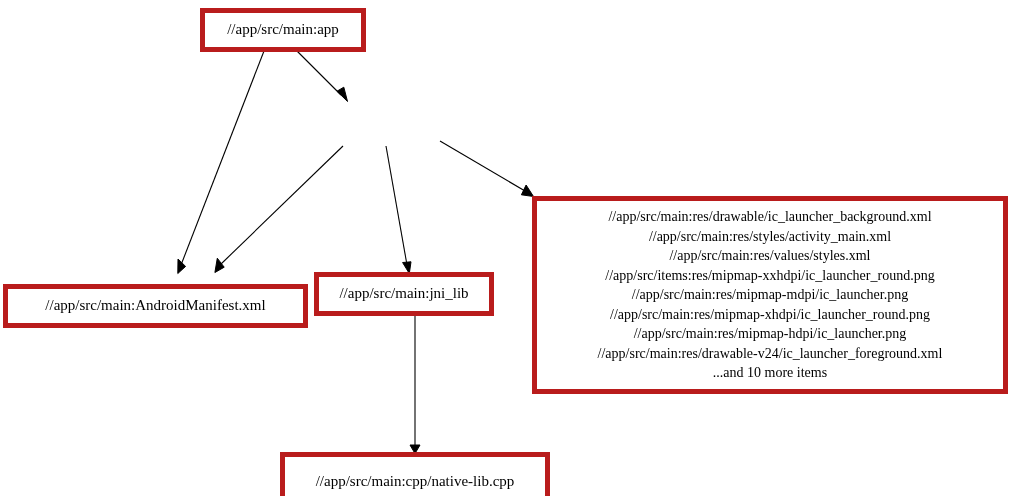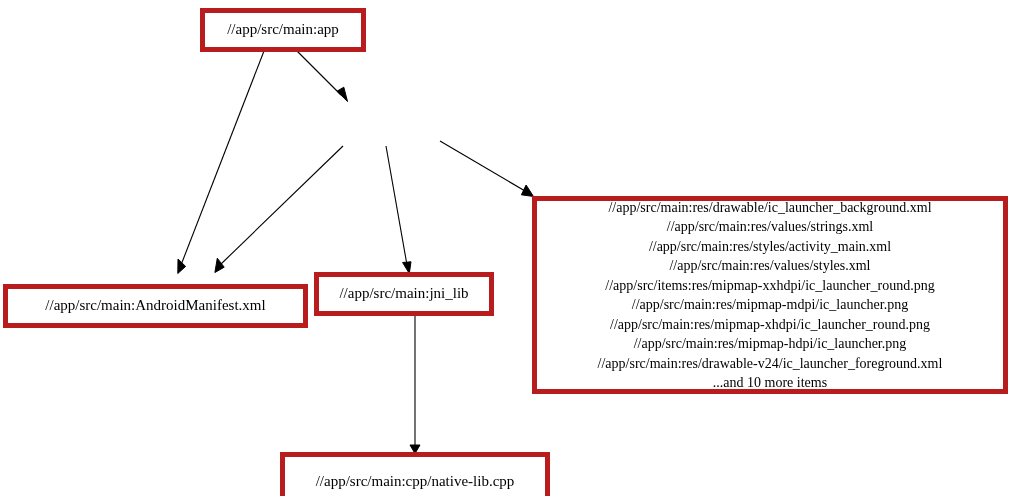--- a/index.html
+++ b/index.html
@@ -121,21 +121,20 @@
   <div class="node" style="left:3px; top:272px; width:305px; height:44px;margin-top:12px;">
     <span class="node-label">//app/src/main:AndroidManifest.xml</span>
   </div>
 
   <div class="node" style="left:314px; top:272px; width:180px; height:44px;">
     <span class="node-label">//app/src/main:jni_lib</span>
   </div>
 
   <div class="node node-multiline" style="left:532px; top:196px; width:476px; height:198px; flex-direction:column; justify-content:center;">
     <span class="node-line">//app/src/main:res/drawable/ic_launcher_background.xml</span>
-    <span class="node-line">//app/src/main:res/values/strings.xml</span>
     <span class="node-line">//app/src/main:res/styles/activity_main.xml</span>
     <span class="node-line">//app/src/main:res/values/styles.xml</span>
     <span class="node-line">//app/src/items:res/mipmap-xxhdpi/ic_launcher_round.png</span>
     <span class="node-line">//app/src/main:res/mipmap-mdpi/ic_launcher.png</span>
     <span class="node-line">//app/src/main:res/mipmap-xhdpi/ic_launcher_round.png</span>
     <span class="node-line">//app/src/main:res/mipmap-hdpi/ic_launcher.png</span>
     <span class="node-line">//app/src/main:res/drawable-v24/ic_launcher_foreground.xml</span>
     <span class="node-line">...and 10 more items</span>
   </div>
 

